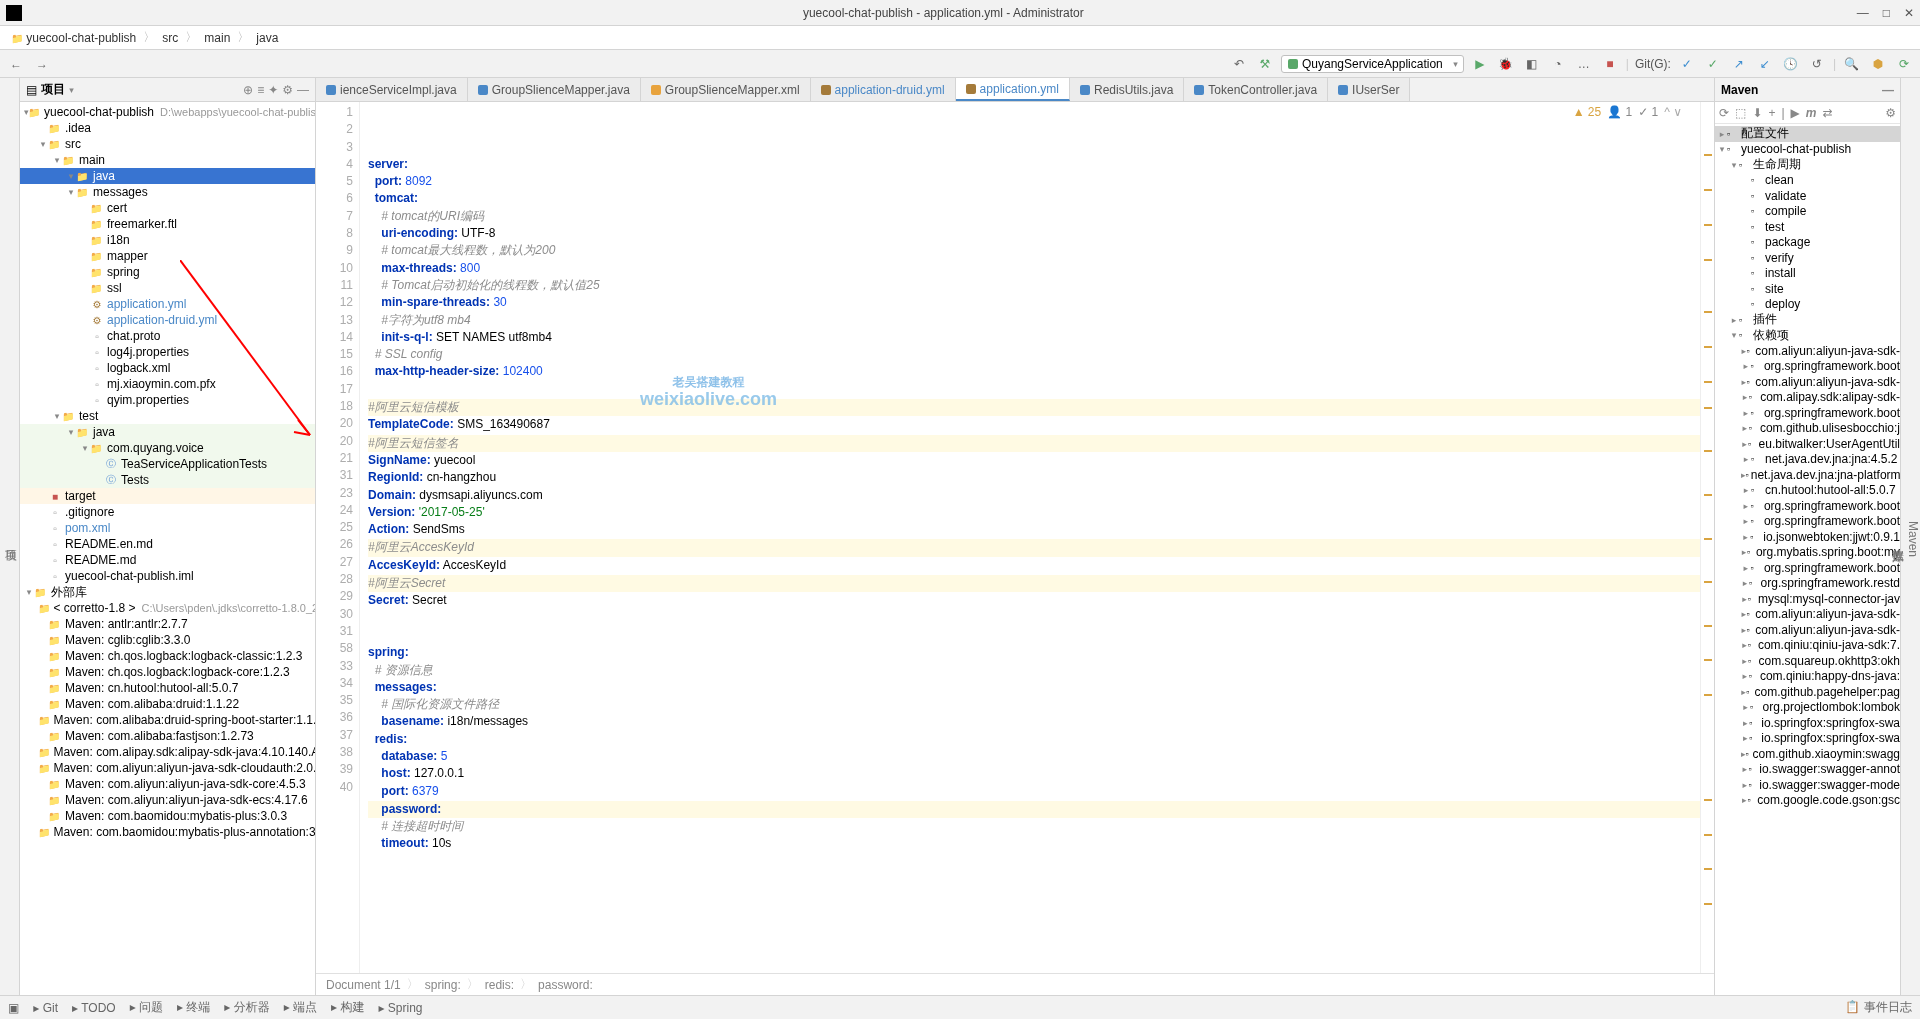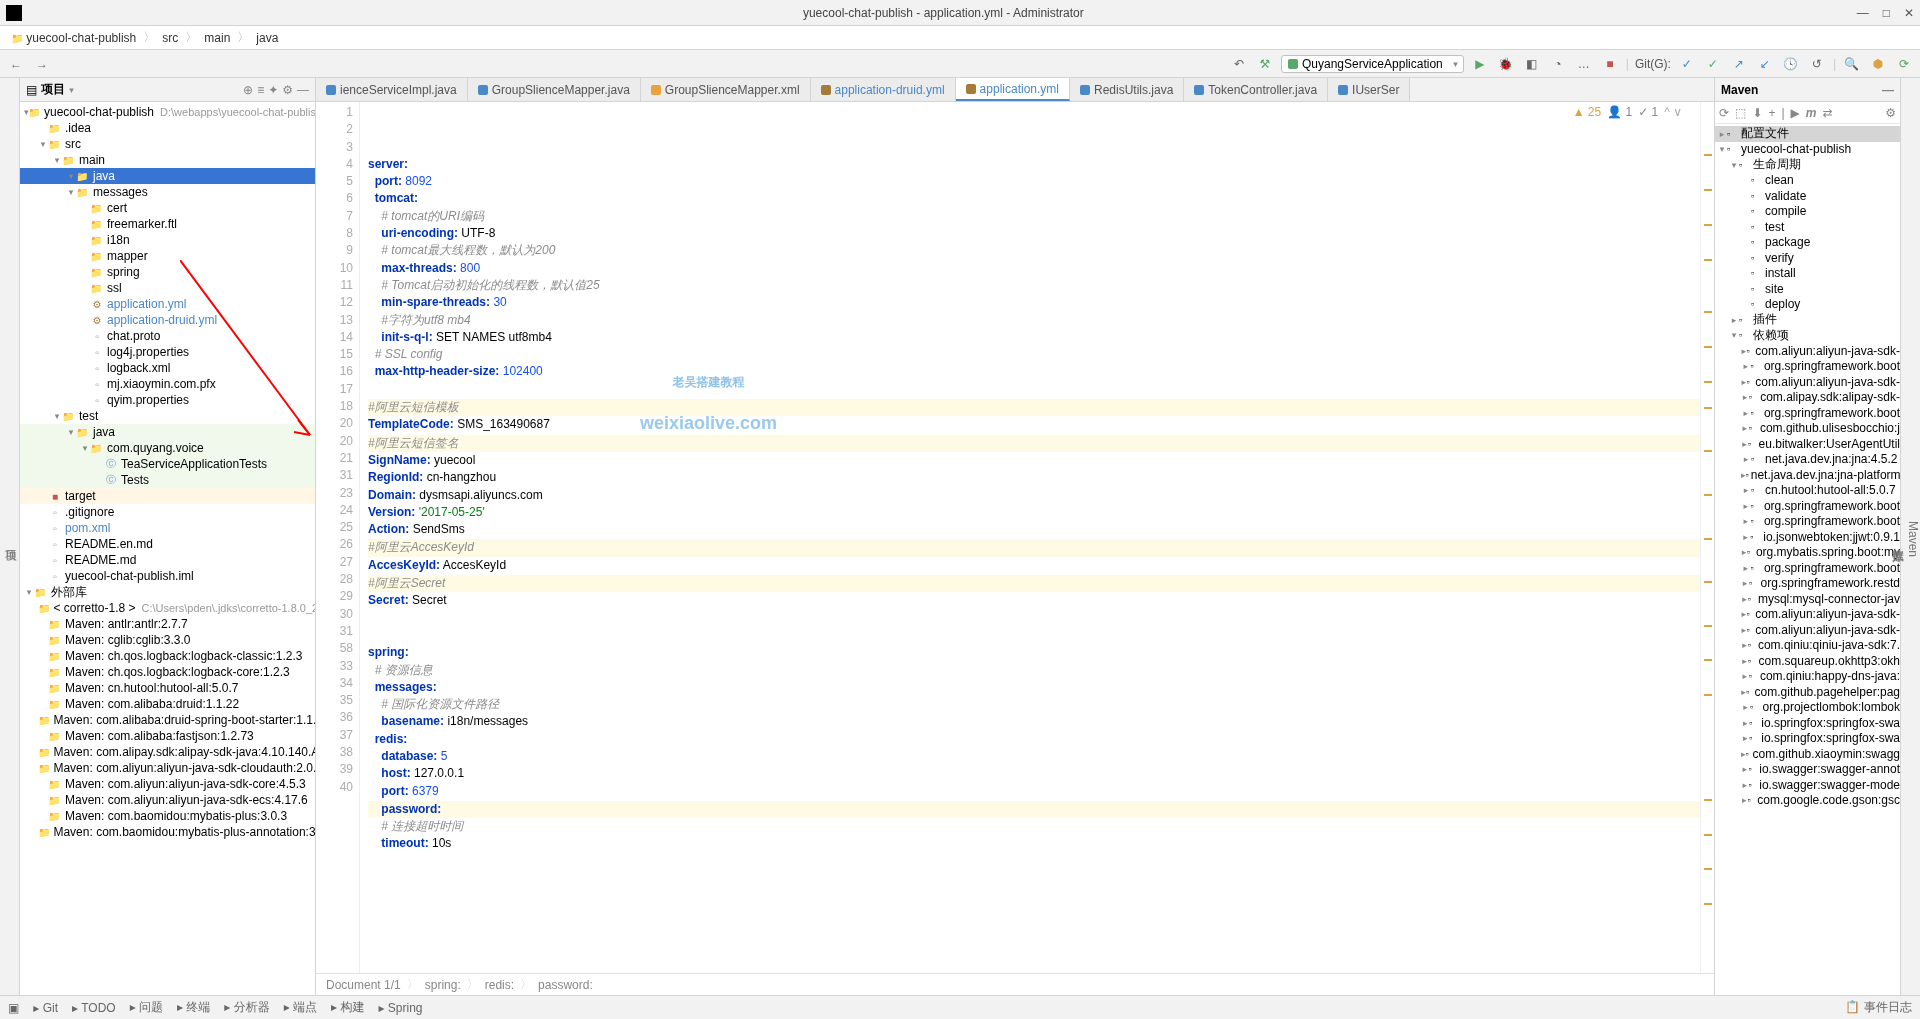--- a/index.html
+++ b/index.html
@@ -90,21 +90,21 @@
 .maven .mrow .tw{ width:10px; text-align:center; color:#888; font-size:9px;}
 .maven .mrow .ic{ width:12px; margin-right:2px; font-size:9px;}
 .maven .mrow.sel { background:#d5d5d5; }
 
 
 .statusbar { height:24px; background:#f2f2f2; border-top:1px solid #d4d4d4; display:flex; align-items:center; padding:0 8px; gap:14px; color:#666; font-size:11px;}
 .statusbar .spacer{flex:1;}
 
 
 .watermark { position:absolute; left:640px; top:375px; color:#7bb7e6; font-size:28px; font-weight:bold; opacity:0.85; pointer-events:none; text-align:center; line-height:1.2;}
-.watermark .sub{ font-size:18px; color:#88c1e8;margin-top:24px;}
+.watermark .sub{ font-size:18px; color:#88c1e8;}
 
 
 .arrow { position:absolute; left:180px; top:260px; width:140px; height:180px; pointer-events:none; }
 .arrow svg line { stroke:#ff0000; stroke-width:2; }
 </style>
 </head>
 <body>
 
 <div class="titlebar">
   <span class="logo"></span>

